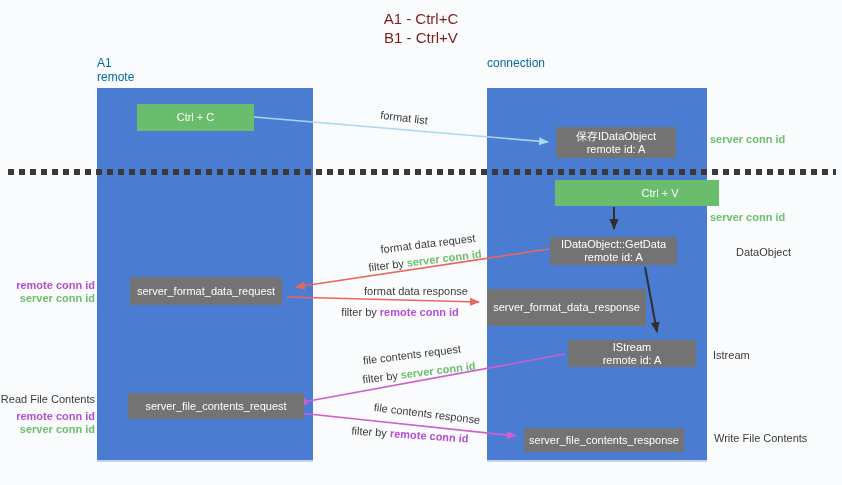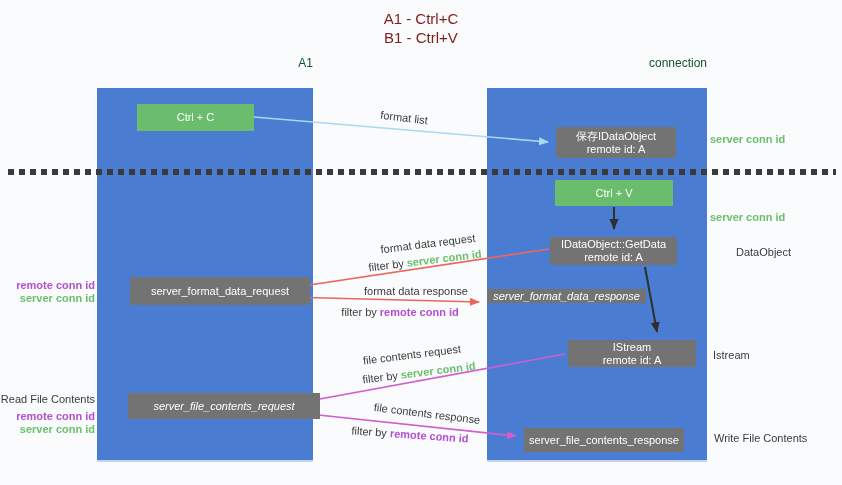--- a/index.html
+++ b/index.html
@@ -6,21 +6,21 @@
   body{
     width:842px;height:485px;position:relative;overflow:hidden;
     background:#fafbfc;
     font-family:"Liberation Sans", sans-serif;
     color:#3d3d3d;
   }
   .abs{position:absolute;}
   
   .title{left:0;top:9px;width:842px;text-align:center;font-size:15px;line-height:19px;color:#7f1d1d;z-index:5;}
   
-  .lane-header{font-size:12px;line-height:14px;text-align:right;z-index:5;color:#14532d;}
+  .lane-header{font-size:12px;line-height:14px;text-align:left;z-index:5;color:#0369a1;}
   
   .lane{background:#4a7dd2;border-bottom:2px solid #c5d3ee;z-index:1;}
   
   .divider{
     left:8px;top:169px;width:828px;height:6px;z-index:4;
     background:repeating-linear-gradient(90deg,#3a3a3a 0 6px,transparent 6px 11px);
   }
   
   .node{
     z-index:3;color:#fff;font-size:11px;text-align:center;
@@ -44,20 +44,21 @@
 </head>
 <body>
 
 <div class="abs title">
   <div>A1 - Ctrl+C</div>
   <div>B1 - Ctrl+V</div>
 </div>
 
 <div class="abs lane-header" style="left:97px;top:56px;width:216px;">
   <div>A1</div>
+  <div>remote</div>
 </div>
 <div class="abs lane-header" style="left:487px;top:56px;width:220px;">
   <div>connection</div>
 </div>
 
 <div class="abs lane" style="left:97px;top:88px;width:216px;height:372px;"></div>
 <div class="abs lane" style="left:487px;top:88px;width:220px;height:372px;"></div>
 
 <svg class="arrows" width="842" height="485" viewBox="0 0 842 485">
   <defs>
@@ -85,38 +86,38 @@
 
 <div class="abs divider"></div>
 
 <div class="abs node green" style="left:137px;top:104px;width:117px;height:27px;">
   <span>Ctrl + C</span>
 </div>
 <div class="abs node orange" style="left:556px;top:127px;width:120px;height:31px;">
   <span>保存IDataObject</span>
   <span>remote id: A</span>
 </div>
-<div class="abs node green" style="left:555px;top:180px;width:118px;height:26px;">
+<div class="abs node green" style="left:555px;top:180px;width:118px;height:26px;padding-left:46px;">
   <span>Ctrl + V</span>
 </div>
 <div class="abs node orange" style="left:550px;top:237px;width:127px;height:28px;align-items:center;">
   <span>IDataObject::GetData</span>
   <span>remote id: A</span>
 </div>
-<div class="abs node orange" style="left:130px;top:277px;width:180px;height:28px;">
+<div class="abs node orange" style="left:130px;top:277px;width:152px;height:28px;">
   <span>server_format_data_request</span>
 </div>
-<div class="abs node orange" style="left:487px;top:289px;width:159px;height:14px;font-style:italic;">
+<div class="abs node orange" style="left:487px;top:289px;width:159px;height:37px;">
   <span>server_format_data_response</span>
 </div>
 <div class="abs node orange" style="left:568px;top:340px;width:128px;height:27px;">
   <span>IStream</span>
   <span>remote id: A</span>
 </div>
-<div class="abs node orange" style="left:128px;top:393px;width:192px;height:26px;font-style:italic;">
+<div class="abs node orange" style="left:128px;top:393px;width:176px;height:26px;">
   <span>server_file_contents_request</span>
 </div>
 <div class="abs node orange" style="left:524px;top:428px;width:160px;height:24px;">
   <span>server_file_contents_response</span>
 </div>
 
 <div class="abs lbl rot-pos" style="left:404px;top:118px;">
   <span>format list</span>
 </div>
 

